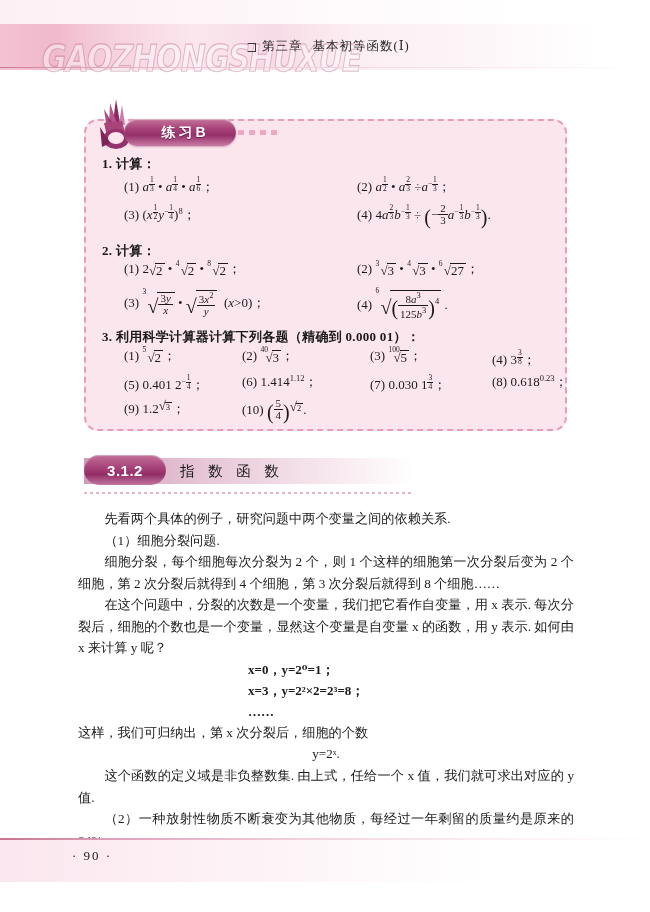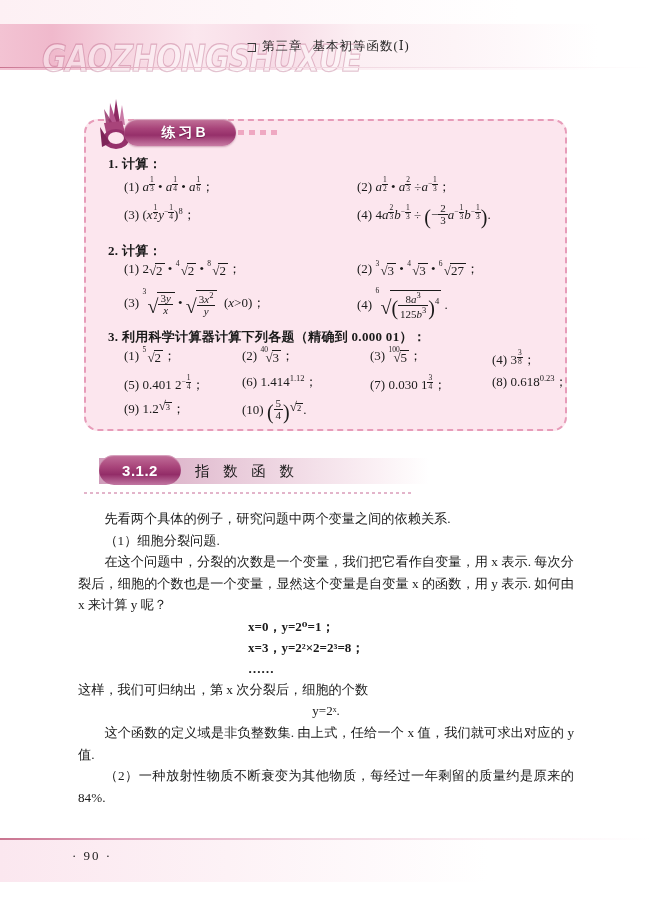--- a/index.html
+++ b/index.html
@@ -100,21 +100,21 @@
   .ex-content {
     position:absolute; left:16px; top:30px; right:10px;
     font-size:13px; line-height:1.05;
   }
   .prob {
     position:relative;
     margin-bottom:2px;
   }
   .prob-head {
     font-size:13px; font-weight:bold;
-    margin: 6px 0 5px 6px;
+    margin: 6px 0 5px 0;
     letter-spacing:.3px;
   }
   .prob-head .num { font-family:"Liberation Serif",serif; }
   .prob-head .txt { font-weight:bold; }
   .row2 { position:relative; height:28px; padding-left:22px; }
   .row2.tall { height:34px; }
   .col-a { position:absolute; left:22px; top:0; }
   .col-b { position:absolute; left:255px; top:0; }
   .row3 { position:relative; height:25px; padding-left:22px; }
   .c1 { position:absolute; left:22px;  top:0; }
@@ -149,21 +149,21 @@
     display:inline-block; border-top:1px solid #1a1a1a;
     padding:0 2px 0 1px; margin-left:-1px;
   }
   .rad.idxpad .sign { margin-left:5px; }
   .rad.tall .sign { font-size:20px; vertical-align:-0.2em; }
   .rad.tall .body { padding-top:1px; }
   .paren-big { font-size:20px; vertical-align:-0.25em; }
 
   
   .section-head {
-    position:absolute; left:99px; top:455px; width:330px; height:34px;
+    position:absolute; left:84px; top:455px; width:330px; height:34px;
   }
   .sec-band {
     position:absolute; left:0; top:3px; width:330px; height:26px;
     background: linear-gradient(90deg, #cf9cba 0%, #dcb3c9 18%, #e7c8d8 38%, #f2dde7 62%, #fbf1f5 85%, #ffffff 100%);
   }
   .sec-num {
     position:absolute; left:0; top:0; width:82px; height:30px;
     border-radius:15px;
     background: linear-gradient(180deg,#c2709a 0%, #a8447a 40%, #932d68 65%, #c277a2 100%);
     color:#fff; font-family:"Liberation Sans","DejaVu Sans",sans-serif;
@@ -319,20 +319,21 @@
 <div class="section-head">
   <div class="sec-band"></div>
   <div class="sec-num">3.1.2</div>
   <div class="sec-title">指 数 函 数</div>
 </div>
 <div class="sec-underline"></div>
 
 <div class="body-text">
   <p class="indent">先看两个具体的例子，研究问题中两个变量之间的依赖关系.</p>
   <p class="indent">（1）细胞分裂问题.</p>
+  <p class="indent">细胞分裂，每个细胞每次分裂为 2 个，则 1 个这样的细胞第一次分裂后变为 2 个细胞，第 2 次分裂后就得到 4 个细胞，第 3 次分裂后就得到 8 个细胞……</p>
   <p class="indent">在这个问题中，分裂的次数是一个变量，我们把它看作自变量，用 x 表示. 每次分裂后，细胞的个数也是一个变量，显然这个变量是自变量 x 的函数，用 y 表示. 如何由 x 来计算 y 呢？</p>
 
   <p class="eqblock m">x=0，y=2⁰=1；</p>
   <p class="eqblock m">x=3，y=2²×2=2³=8；</p>
   <p class="eqblock m">……</p>
 
   <p>这样，我们可归纳出，第 x 次分裂后，细胞的个数</p>
   <p class="eqcenter m">y=2ˣ.</p>
   <p class="indent">这个函数的定义域是非负整数集. 由上式，任给一个 x 值，我们就可求出对应的 y 值.</p>
   <p class="indent">（2）一种放射性物质不断衰变为其他物质，每经过一年剩留的质量约是原来的 84%.</p>

